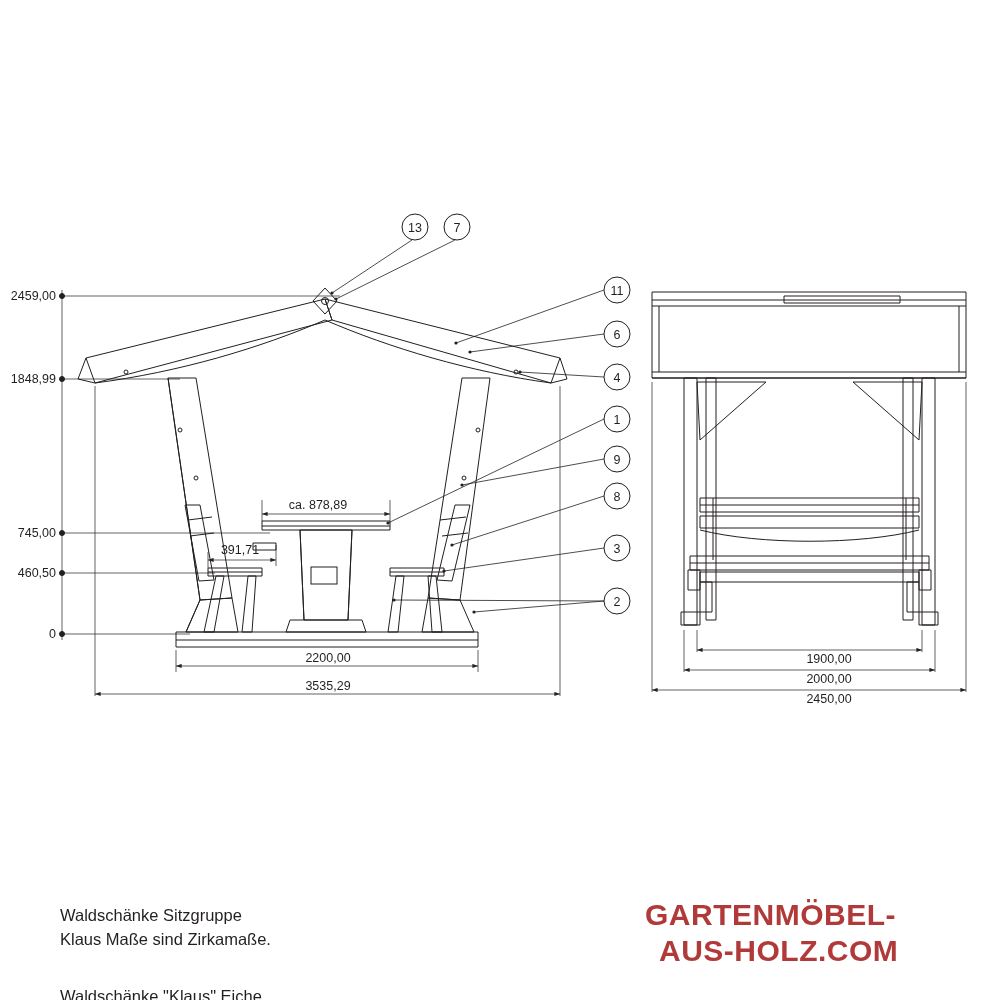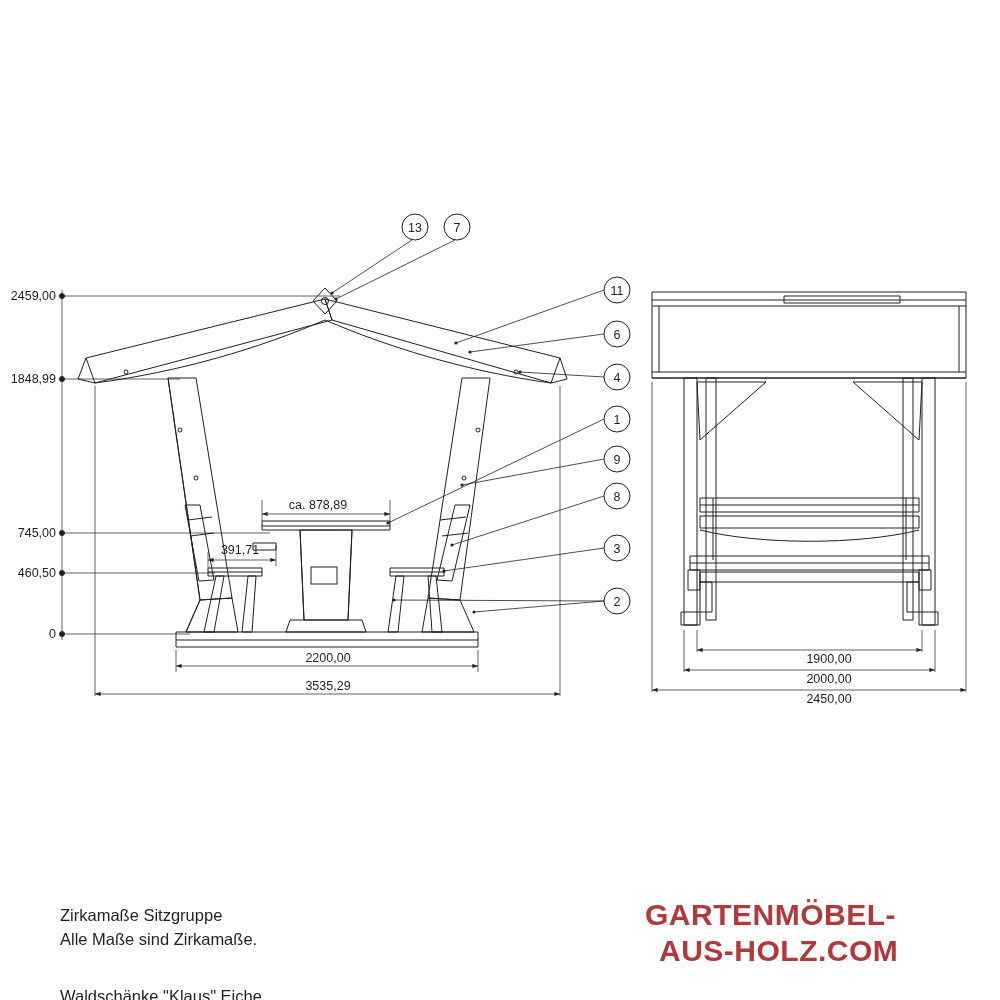--- a/index.html
+++ b/index.html
@@ -320,24 +320,24 @@
         <text class="balloontext" x="617" y="553" text-anchor="middle">3</text>
       </g>
       <g>
         <circle cx="617" cy="601" r="13" fill="#ffffff" stroke="#231f20" stroke-width="1"></circle>
         <text class="balloontext" x="617" y="606" text-anchor="middle">2</text>
       </g>
     </g>
   </svg>
 
   <div class="caption">
-    <div>Zirkamaße Sitzgruppe</div>
+    <div>Waldschänke Sitzgruppe</div>
     <div>Waldschänke "Klaus" Eiche</div>
   </div>
 
-  <div class="caption-note">Alle Maße sind Zirkamaße.</div>
+  <div class="caption-note">Klaus Maße sind Zirkamaße.</div>
 
   <svg class="logo" viewBox="0 0 320 78">
     <text class="logo-line1" x="0" y="30">GARTENMÖBEL-</text>
     <text class="logo-line2" x="14" y="66">AUS-HOLZ.COM</text>
   </svg>
 
 </div>
 
 </body></html>

